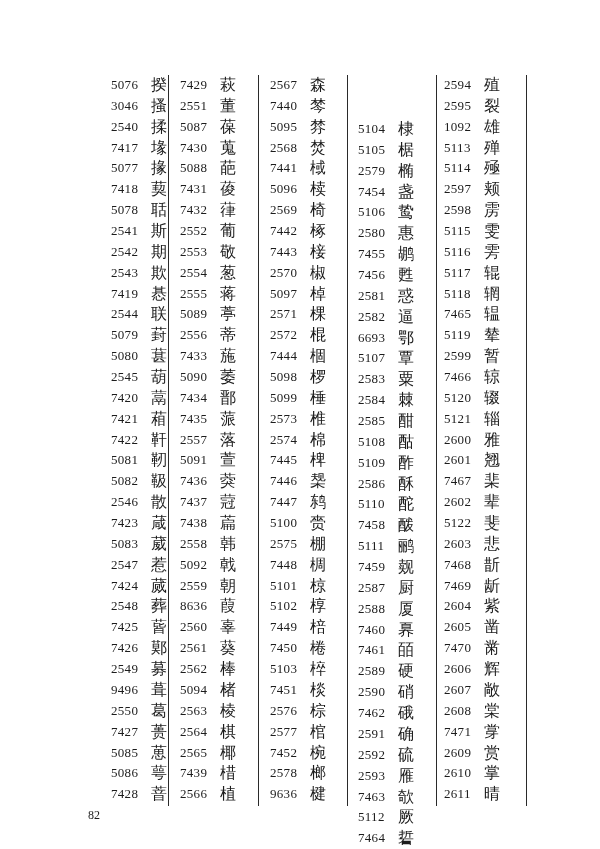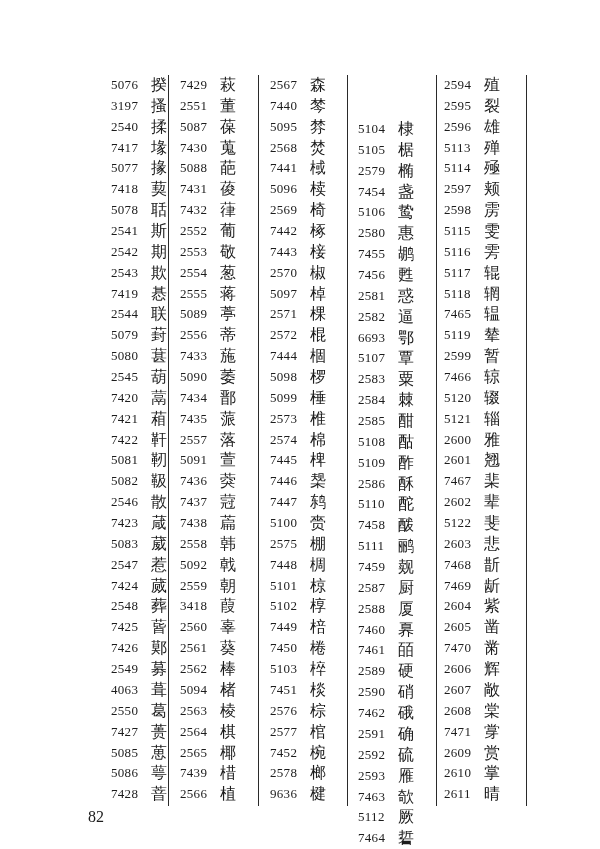--- a/index.html
+++ b/index.html
@@ -45,36 +45,36 @@
     position: absolute;
     top: 75px;
     width: 1px;
     height: 731px;
     background: #2a2a2a;
   }
   .page-footer {
     position: absolute;
     left: 88px;
     top: 808px;
-    font-size: 16px;
+    font-size: 12px;
     font-family: "Liberation Serif", "DejaVu Serif", serif;
   }
 </style>
 </head>
 <body>
 
 <div class="page">
   <div id="columns-root">
       <div class="code-column" style="left: 90px; margin-left: 21px;">
         <div class="table-row">
           <span class="char-code">5076</span>
           <span class="character">揆</span>
         </div>
         <div class="table-row">
-          <span class="char-code">3197</span>
+          <span class="char-code">3046</span>
           <span class="character">搔</span>
         </div>
         <div class="table-row">
           <span class="char-code">2540</span>
           <span class="character">揉</span>
         </div>
         <div class="table-row">
           <span class="char-code">7417</span>
           <span class="character">堟</span>
         </div>
@@ -172,21 +172,21 @@
         </div>
         <div class="table-row">
           <span class="char-code">7426</span>
           <span class="character">鄚</span>
         </div>
         <div class="table-row">
           <span class="char-code">2549</span>
           <span class="character">募</span>
         </div>
         <div class="table-row">
-          <span class="char-code">4063</span>
+          <span class="char-code">9496</span>
           <span class="character">葺</span>
         </div>
         <div class="table-row">
           <span class="char-code">2550</span>
           <span class="character">葛</span>
         </div>
         <div class="table-row">
           <span class="char-code">7427</span>
           <span class="character">蒉</span>
         </div>
@@ -298,21 +298,21 @@
         </div>
         <div class="table-row">
           <span class="char-code">5092</span>
           <span class="character">戟</span>
         </div>
         <div class="table-row">
           <span class="char-code">2559</span>
           <span class="character">朝</span>
         </div>
         <div class="table-row">
-          <span class="char-code">3418</span>
+          <span class="char-code">8636</span>
           <span class="character">葭</span>
         </div>
         <div class="table-row">
           <span class="char-code">2560</span>
           <span class="character">辜</span>
         </div>
         <div class="table-row">
           <span class="char-code">2561</span>
           <span class="character">葵</span>
         </div>
@@ -632,21 +632,21 @@
       <div class="code-column" style="left: 444px;">
         <div class="table-row">
           <span class="char-code">2594</span>
           <span class="character">殖</span>
         </div>
         <div class="table-row">
           <span class="char-code">2595</span>
           <span class="character">裂</span>
         </div>
         <div class="table-row">
-          <span class="char-code">2596</span>
+          <span class="char-code">1092</span>
           <span class="character">雄</span>
         </div>
         <div class="table-row">
           <span class="char-code">5113</span>
           <span class="character">殚</span>
         </div>
         <div class="table-row">
           <span class="char-code">5114</span>
           <span class="character">殛</span>
         </div>

